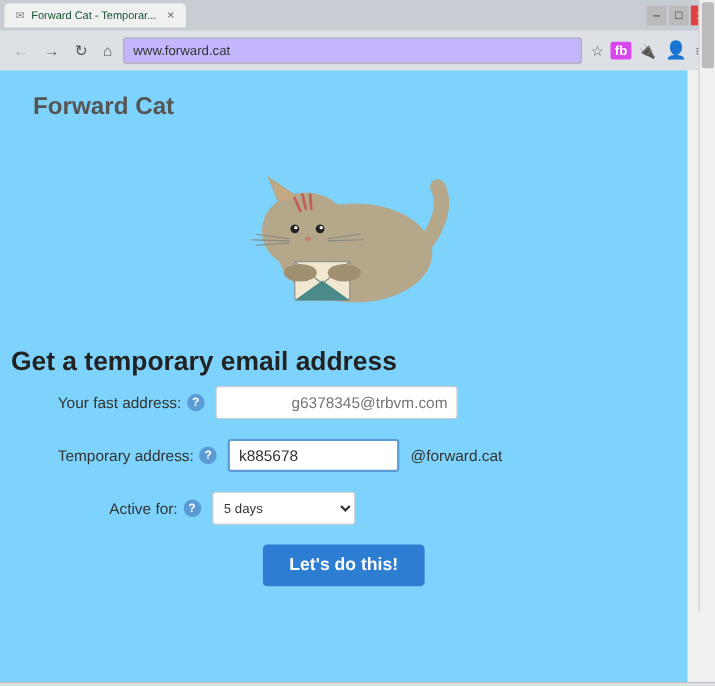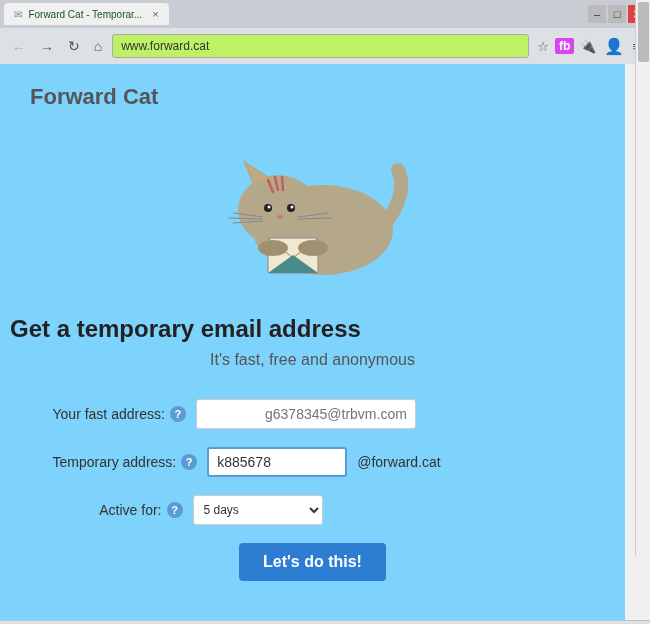--- a/index.html
+++ b/index.html
@@ -80,21 +80,21 @@
       padding: 2px 4px;
     }
 
     .nav-btn.disabled { color: #aaa; cursor: default; }
 
     .address-bar {
       flex: 1;
       height: 24px;
       border: 1px solid #aaa;
       border-radius: 3px;
-      background: #bef264;
+      background: #c4b5fd;
       padding: 0 8px;
       font-size: 12px;
       color: #333;
       display: flex;
       align-items: center;
     }
 
     .nav-icons {
       display: flex;
       gap: 4px;
@@ -222,21 +222,21 @@
       color: #333;
       outline: none;
     }
 
     .email-input {
       width: 220px;
       text-align: right;
     }
 
     .temp-input {
-      width: 140px;
+      width: 156px;
       border-color: #5b9bd5;
       border-width: 2px;
     }
 
     .at-domain {
       font-size: 14px;
       color: #333;
     }
 
     .active-select {
@@ -355,21 +355,20 @@
           <line x1="105" y1="108" x2="80" y2="128" stroke="#888" stroke-width="1"></line>
 
           <polygon points="55,143 80,125 105,143" fill="#4a8a8a"></polygon>
 
           <ellipse cx="60" cy="118" rx="15" ry="8" fill="#a09070"></ellipse>
           <ellipse cx="100" cy="118" rx="15" ry="8" fill="#a09070"></ellipse>
         </svg>
       </div>
 
       <h1 class="main-heading">Get a temporary email address</h1>
-      <p class="sub-heading">It's fast, free and anonymous</p>
 
       <div class="form-section">
 
         <div class="form-row">
           <label class="form-label">
             <span>Your fast address:</span>
             <span class="help-icon">?</span>
           </label>
           <input class="form-input email-input" type="text" placeholder="g6378345@trbvm.com" style="">
         </div>

